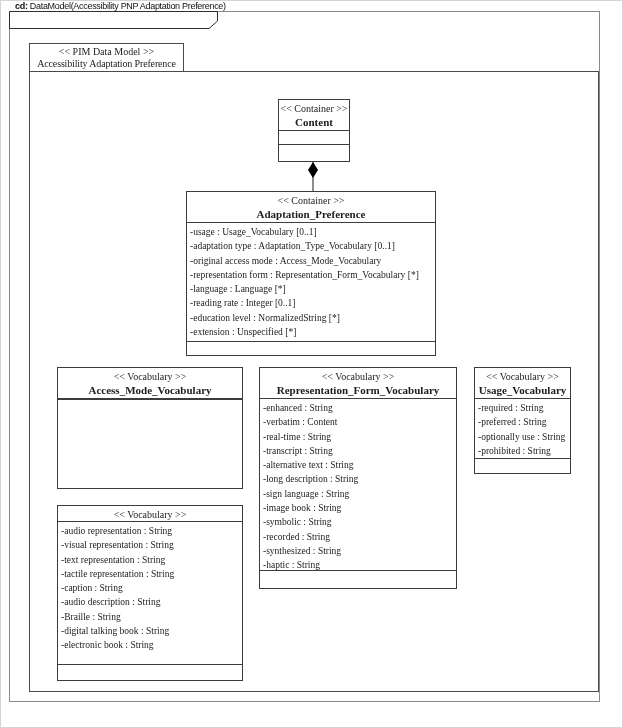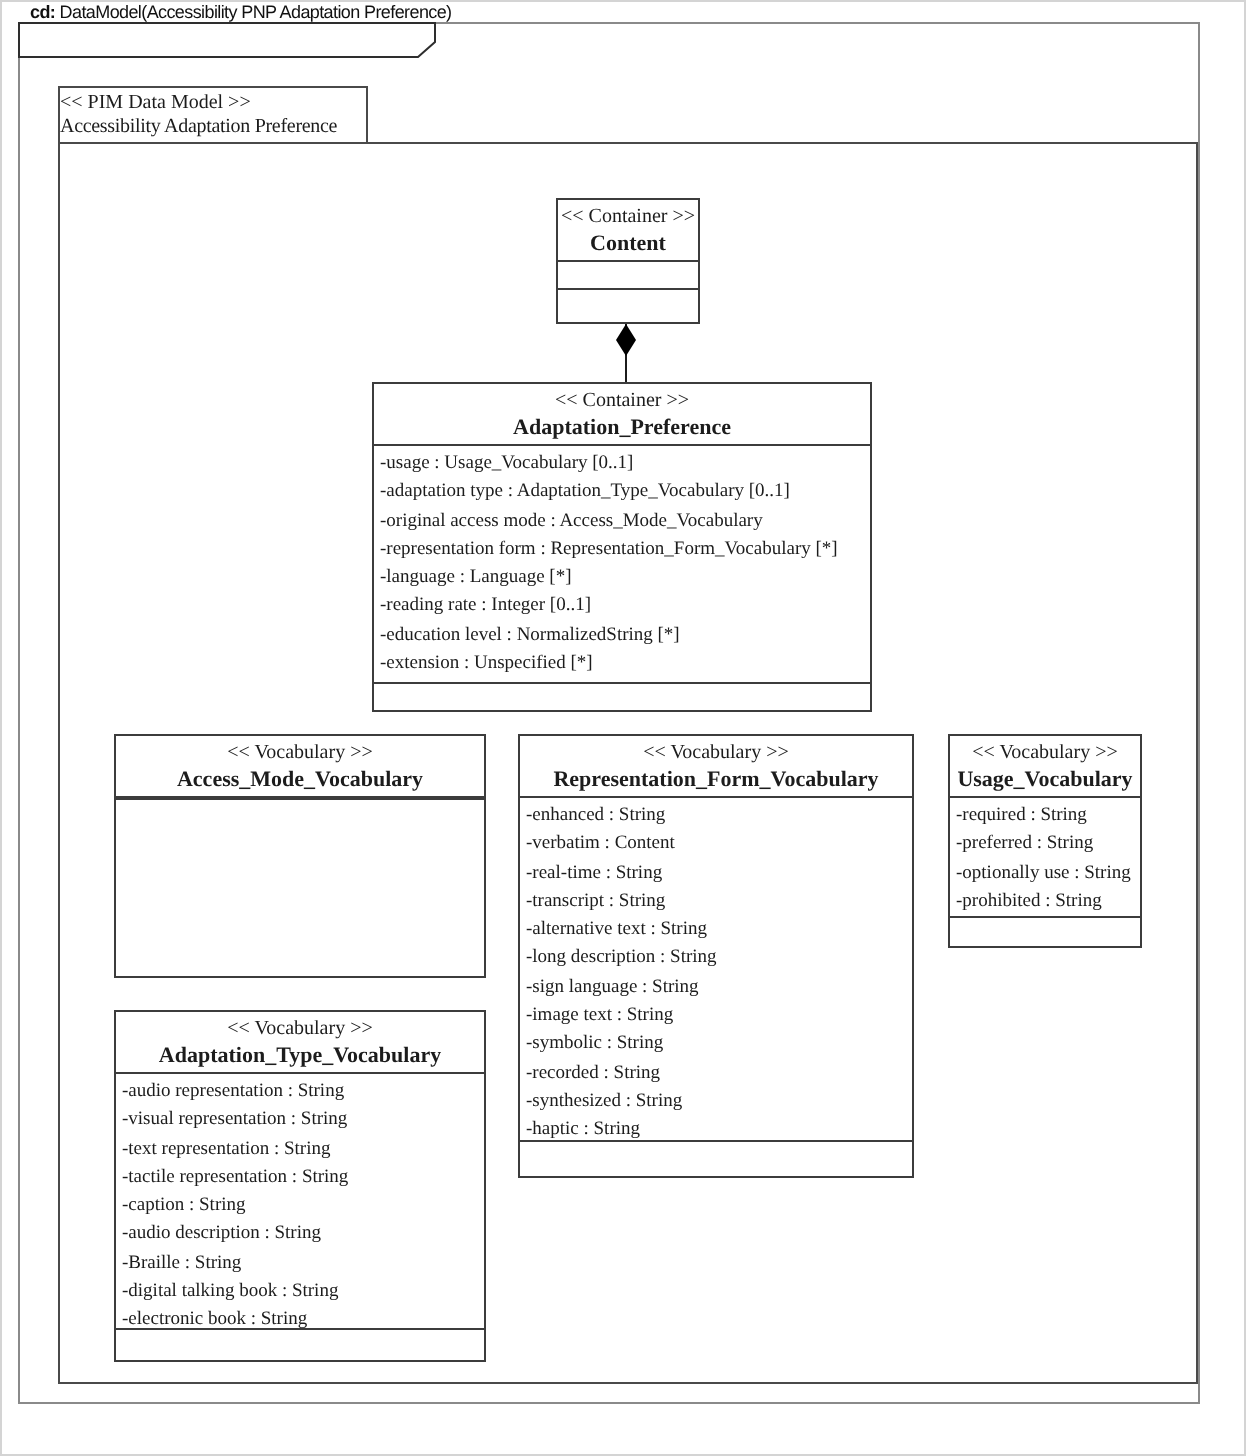--- a/index.html
+++ b/index.html
@@ -13,21 +13,21 @@
   #frame{left:8px;top:10px;width:589px;height:689px;border:1px solid #8a8a8a;background:#fff;}
   #frame-tab{left:8px;top:10px;width:210px;height:19px;}
   #frame-tab-text{
     left:14px;top:0;font-family:"Liberation Sans","DejaVu Sans",sans-serif;
     font-size:9px;letter-spacing:-0.3px;white-space:nowrap;color:#111;
   }
   #frame-tab-text b{font-weight:bold;}
   
   #pkg-tab{
     left:28px;top:42px;width:153px;height:27px;border:1px solid #4a4a4a;background:#fff;
-    text-align:left;z-index:2;
+    text-align:center;z-index:2;
   }
   #pkg-stereo{font-size:10px;line-height:13px;padding-top:1px;}
   #pkg-name{font-size:10px;line-height:12px;letter-spacing:-0.15px;white-space:nowrap;}
   #pkg-body{left:28px;top:70px;width:568px;height:619px;border:1px solid #4a4a4a;background:#fff;}
   
   .uml-class{
     position:absolute;background:#fff;border:1px solid #3c3c3c;
     display:flex;flex-direction:column;box-sizing:border-box;z-index:3;
   }
   .cls-hdr{border-bottom:1px solid #3c3c3c;text-align:center;padding-top:2px;}
@@ -102,21 +102,20 @@
   <div class="cls-hdr">
     <div class="stereo">&lt;&lt; Vocabulary &gt;&gt;</div>
     <div class="cname">Access_Mode_Vocabulary</div>
   </div>
   <div class="ops"></div>
 </div>
 
 <div id="cls-type" class="uml-class">
   <div class="cls-hdr">
     <div class="stereo">&lt;&lt; Vocabulary &gt;&gt;</div>
-    <div class="cname">Adaptation_Type_Vocabulary</div>
   </div>
   <div class="attrs">
       <div class="attr">-audio representation : String</div>
       <div class="attr">-visual representation : String</div>
       <div class="attr">-text representation : String</div>
       <div class="attr">-tactile representation : String</div>
       <div class="attr">-caption : String</div>
       <div class="attr">-audio description : String</div>
       <div class="attr">-Braille : String</div>
       <div class="attr">-digital talking book : String</div>
@@ -131,21 +130,21 @@
     <div class="cname">Representation_Form_Vocabulary</div>
   </div>
   <div class="attrs">
       <div class="attr">-enhanced : String</div>
       <div class="attr">-verbatim : Content</div>
       <div class="attr">-real-time : String</div>
       <div class="attr">-transcript : String</div>
       <div class="attr">-alternative text : String</div>
       <div class="attr">-long description : String</div>
       <div class="attr">-sign language : String</div>
-      <div class="attr">-image text : String</div>
+      <div class="attr">-image book : String</div>
       <div class="attr">-symbolic : String</div>
       <div class="attr">-recorded : String</div>
       <div class="attr">-synthesized : String</div>
       <div class="attr">-haptic : String</div>
     </div>
   <div class="ops"></div>
 </div>
 
 <div id="cls-usage" class="uml-class">
   <div class="cls-hdr">

